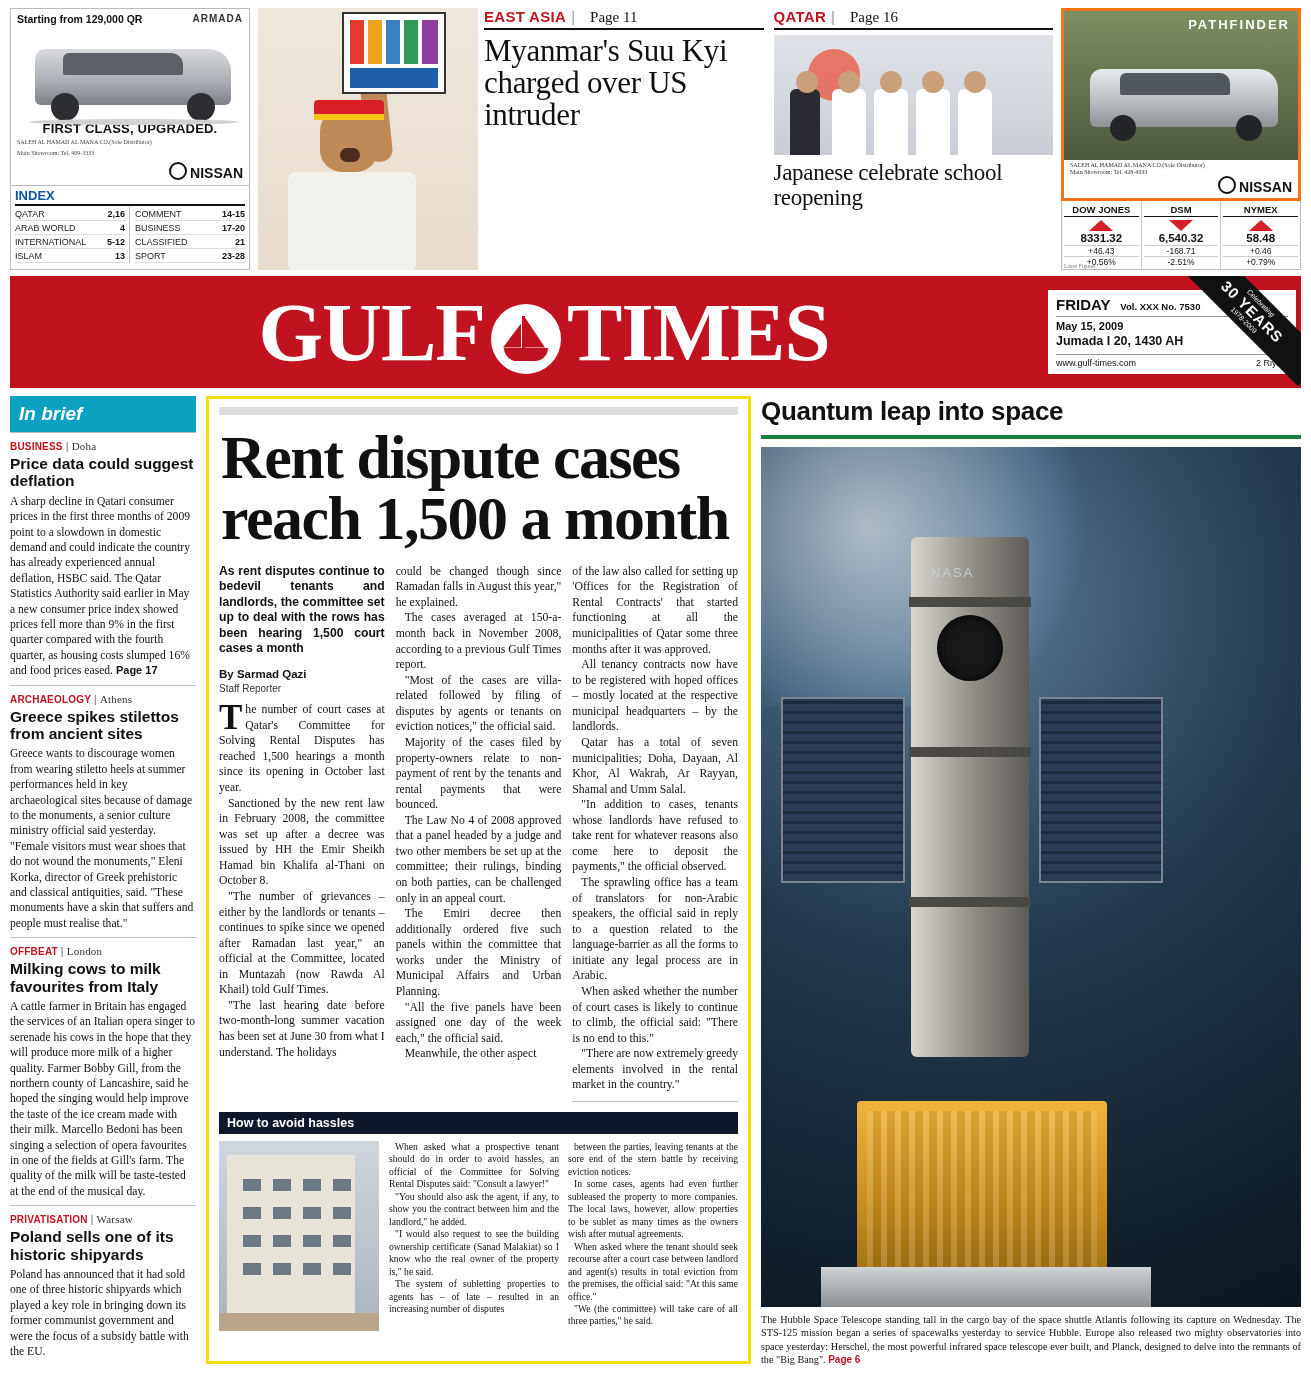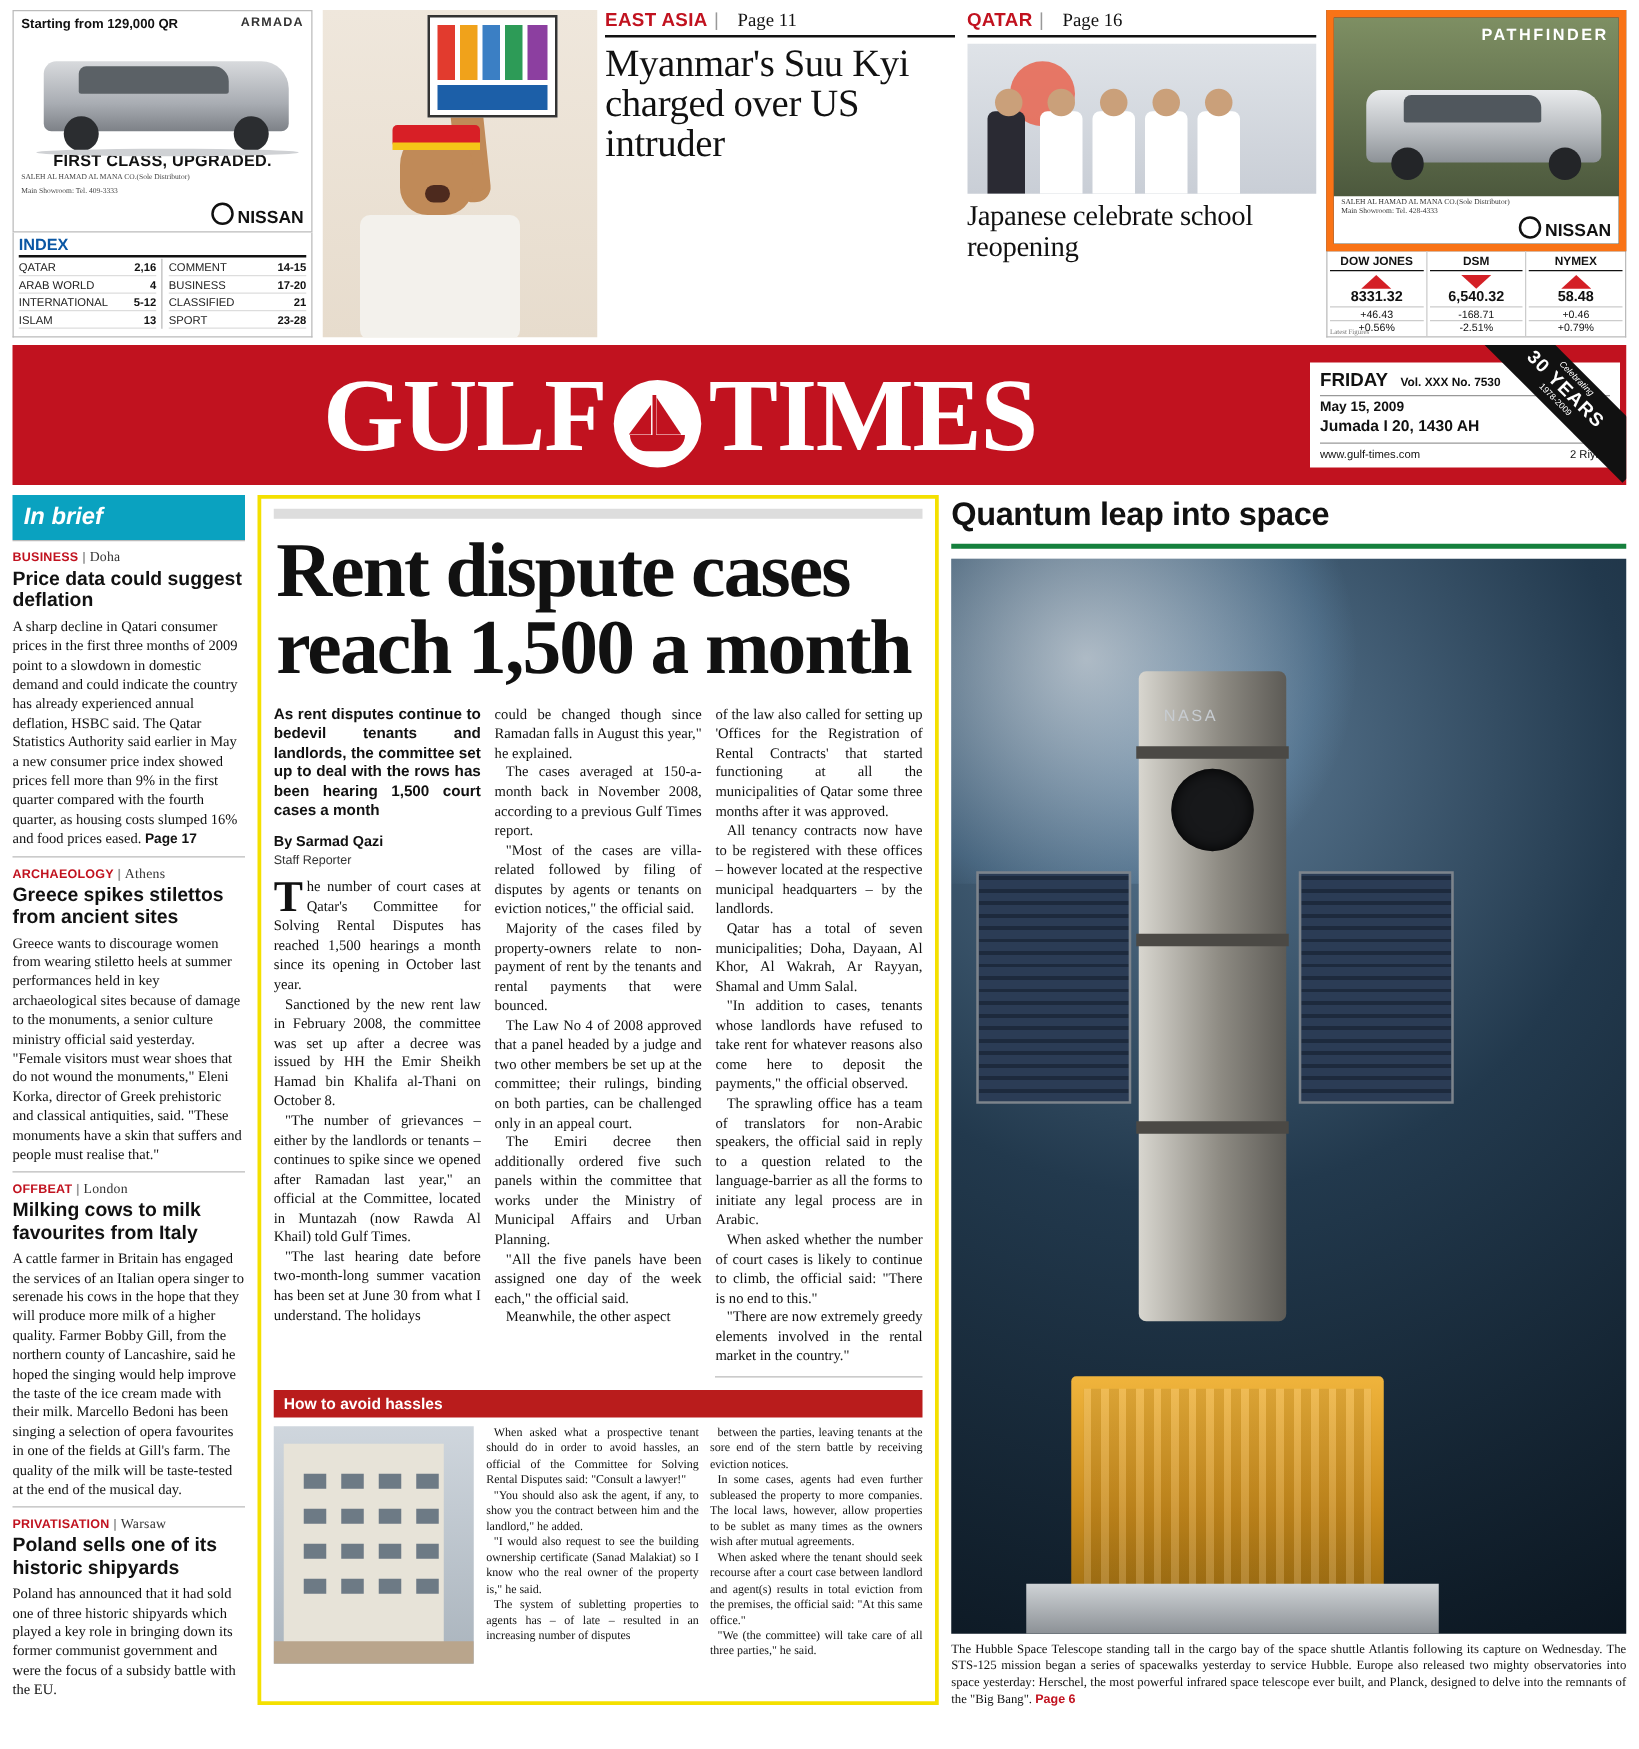--- a/index.html
+++ b/index.html
@@ -77,21 +77,21 @@
   .qp-p.a { left:16px; background:#2a2a33; width:30px; }
   .qp-p.b { left:58px; }
   .qp-p.c { left:100px; }
   .qp-p.d { left:142px; }
   .qp-p.e { left:184px; }
   .qp-h { position:absolute; width:22px; height:22px; border-radius:50%; background:#caa07a; bottom:62px; }
   .qp-h.a { left:22px; } .qp-h.b { left:64px; } .qp-h.c { left:106px; } .qp-h.d { left:148px; } .qp-h.e { left:190px; }
 
   
   .rightcol { width:240px; display:flex; flex-direction:column; }
-  .ad-box2 { border:6px solid #f97316; height:226px; position:relative; overflow:hidden; background:#404040; }
+  .ad-box2 { border:3px solid #f97316; height:226px; position:relative; overflow:hidden; background:#1d4ed8; }
   .ad2-scene { position:absolute; inset:0; background:linear-gradient(#7e8f63,#3f4a33); }
   .ad2-brand { position:absolute; right:8px; top:6px; color:#fff; font-family:"Liberation Sans", sans-serif; font-weight:bold; font-size:13px; letter-spacing:2px; }
   .ad2-car { position:absolute; left:26px; top:58px; width:188px; height:58px; background:linear-gradient(#e9ebed,#b5b9bd 60%,#8d9297); border-radius:12px 20px 6px 6px; }
   .ad2-win { position:absolute; left:56px; top:62px; width:110px; height:22px; background:#50575d; border-radius:6px 10px 2px 2px; }
   .ad2-w1 { position:absolute; left:46px; top:104px; width:26px; height:26px; background:#232528; border-radius:50%; }
   .ad2-w2 { position:absolute; left:172px; top:104px; width:26px; height:26px; background:#232528; border-radius:50%; }
   .ad2-foot { position:absolute; left:0; right:0; bottom:0; background:#fff; padding:2px 6px 3px 6px; }
   .ad2-fine { font-size:6px; color:#333; line-height:1.2; }
 
   .markets { border:1px solid #bbb; border-top:none; flex:1; display:flex; }
@@ -149,21 +149,21 @@
   .ms-col { flex:1; font-size:11.7px; line-height:1.33; text-align:justify; }
   .ms-standfirst { font-family:"Liberation Sans", sans-serif; font-weight:bold; font-size:12.2px; line-height:1.27; }
   .ms-by { font-family:"Liberation Sans", sans-serif; font-weight:bold; font-size:11.5px; margin-top:10px; }
   .ms-byrole { font-family:"Liberation Sans", sans-serif; font-size:10px; color:#333; margin-bottom:7px; }
   .ms-col p { margin:0 0 0 0; text-indent:9px; }
   .ms-col p.first { text-indent:0; }
   .dropcap:first-letter { float:left; font-size:35px; line-height:.82; font-weight:bold; padding:2px 3px 0 0; }
   .rule-thin { border-top:1px solid #bbb; margin:8px 0 0 0; }
 
   .hassles { margin-top:10px; }
-  .hassles-title { background:#b91c1c; color:#fff; font-family:"Liberation Sans", sans-serif; font-weight:bold; font-size:12.5px; padding:4px 8px; display:inline-block; width:100%; }
+  .hassles-title { background:#0f172a; color:#fff; font-family:"Liberation Sans", sans-serif; font-weight:bold; font-size:12.5px; padding:4px 8px; display:inline-block; width:100%; }
   .hassles-body { display:flex; gap:10px; margin-top:7px; }
   .h-photo { width:160px; height:190px; background:linear-gradient(#cfd6dd,#aab4bd); position:relative; overflow:hidden; }
   .h-bldg { position:absolute; left:8px; top:14px; width:128px; height:160px; background:#e7e3d8; }
   .h-win { position:absolute; width:18px; height:12px; background:#6d7a85; }
   .h-ground { position:absolute; left:0; bottom:0; width:100%; height:18px; background:#b9a58c; }
   .h-text { flex:1; display:flex; gap:9px; font-size:9.6px; line-height:1.3; text-align:justify; }
   .h-text .hc { flex:1; }
   .h-text p { margin:0; text-indent:6px; }
 
   
@@ -420,21 +420,21 @@
           <p>The cases averaged at 150-a-month back in November 2008, according to a previous Gulf Times report.</p>
           <p>"Most of the cases are villa-related followed by filing of disputes by agents or tenants on eviction notices," the official said.</p>
           <p>Majority of the cases filed by property-owners relate to non-payment of rent by the tenants and rental payments that were bounced.</p>
           <p>The Law No 4 of 2008 approved that a panel headed by a judge and two other members be set up at the committee; their rulings, binding on both parties, can be challenged only in an appeal court.</p>
           <p>The Emiri decree then additionally ordered five such panels within the committee that works under the Ministry of Municipal Affairs and Urban Planning.</p>
           <p>"All the five panels have been assigned one day of the week each," the official said.</p>
           <p>Meanwhile, the other aspect</p>
         </div>
         <div class="ms-col">
           <p class="first">of the law also called for setting up 'Offices for the Registration of Rental Contracts' that started functioning at all the municipalities of Qatar some three months after it was approved.</p>
-          <p>All tenancy contracts now have to be registered with these offices – however located at the respective municipal headquarters – by the landlords.</p>
+          <p>All tenancy contracts now have to be registered with hoped offices – mostly located at the respective municipal headquarters – by the landlords.</p>
           <p>Qatar has a total of seven municipalities; Doha, Dayaan, Al Khor, Al Wakrah, Ar Rayyan, Shamal and Umm Salal.</p>
           <p>"In addition to cases, tenants whose landlords have refused to take rent for whatever reasons also come here to deposit the payments," the official observed.</p>
           <p>The sprawling office has a team of translators for non-Arabic speakers, the official said in reply to a question related to the language-barrier as all the forms to initiate any legal process are in Arabic.</p>
           <p>When asked whether the number of court cases is likely to continue to climb, the official said: "There is no end to this."</p>
           <p>"There are now extremely greedy elements involved in the rental market in the country."</p>
           <div class="rule-thin"></div>
         </div>
       </div>
 
       <div class="hassles">

